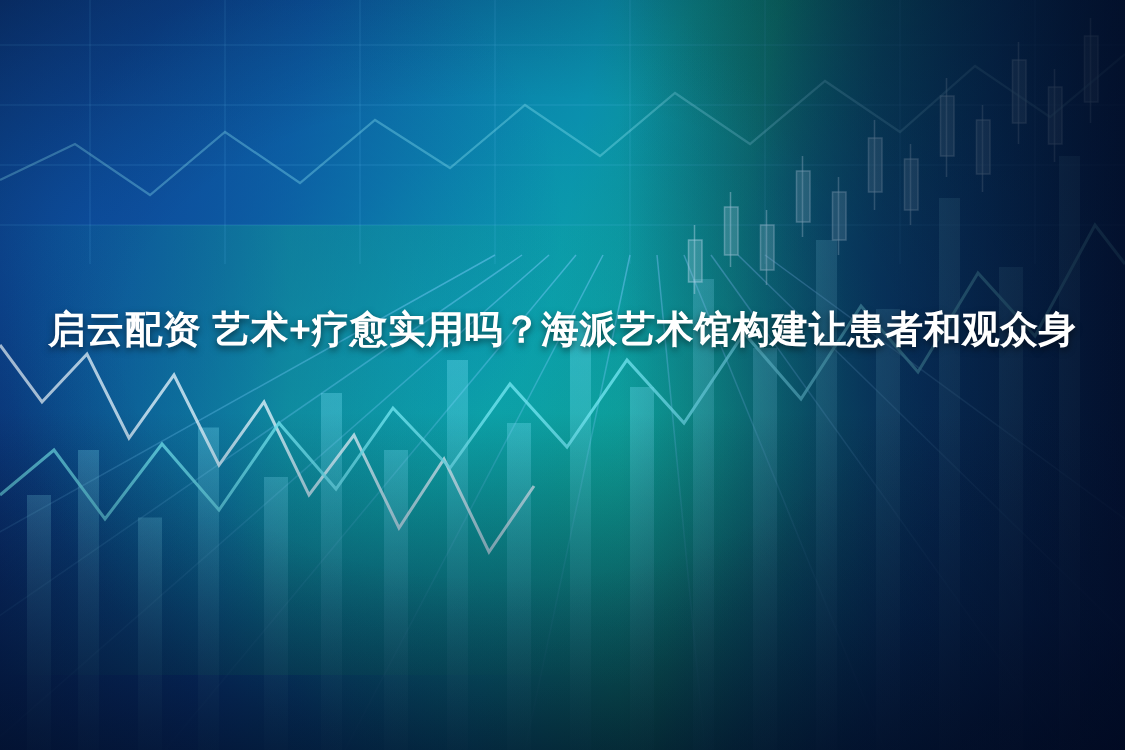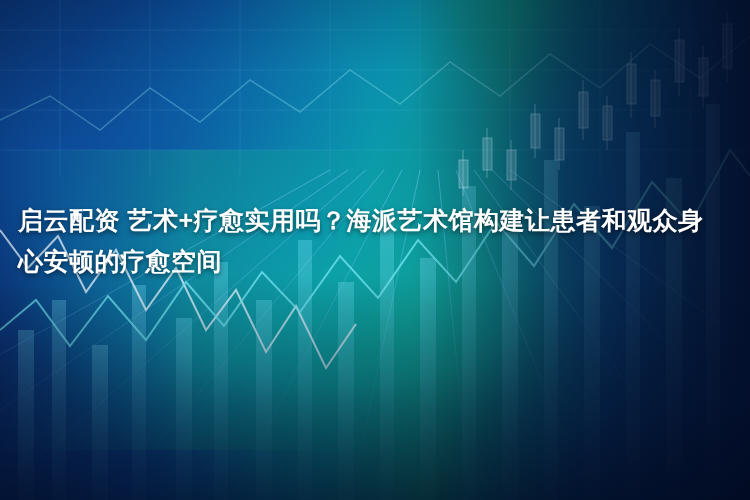--- a/index.html
+++ b/index.html
@@ -41,20 +41,21 @@
     position: absolute;
     inset: 0;
     width: 750px;
     height: 500px;
   }
   .title-wrap {
     position: absolute;
     left: 0;
     right: 0;
     top: 200px;
+    text-align: center;
     padding: 0 18px;
     box-sizing: border-box;
   }
   .title-line {
     color: #ffffff;
     font-size: 25px;
     font-weight: bold;
     line-height: 41px;
     letter-spacing: 0.5px;
     text-shadow: 0 2px 5px rgba(0,0,0,0.55);
@@ -204,16 +205,15 @@
 
     <polyline fill="none" stroke="#8fe8f5" stroke-opacity="0.35" stroke-width="1.5" points="0,120 50,96 100,130 150,88 200,122 250,80 300,112 350,70 400,104 450,62 500,96 550,54 600,88 650,44 700,78 750,36"></polyline>
   </svg>
 
   <div class="bg-layer bg-dark-right"></div>
   <div class="bg-layer bg-dark-bottom"></div>
   <div class="bg-layer bg-vignette"></div>
 
   <div class="title-wrap">
     <div class="title-line">启云配资 艺术+疗愈实用吗？海派艺术馆构建让患者和观众身</div>
-    <div class="title-line">心安顿的疗愈空间</div>
   </div>
 
 </div>
 
 </body></html>

